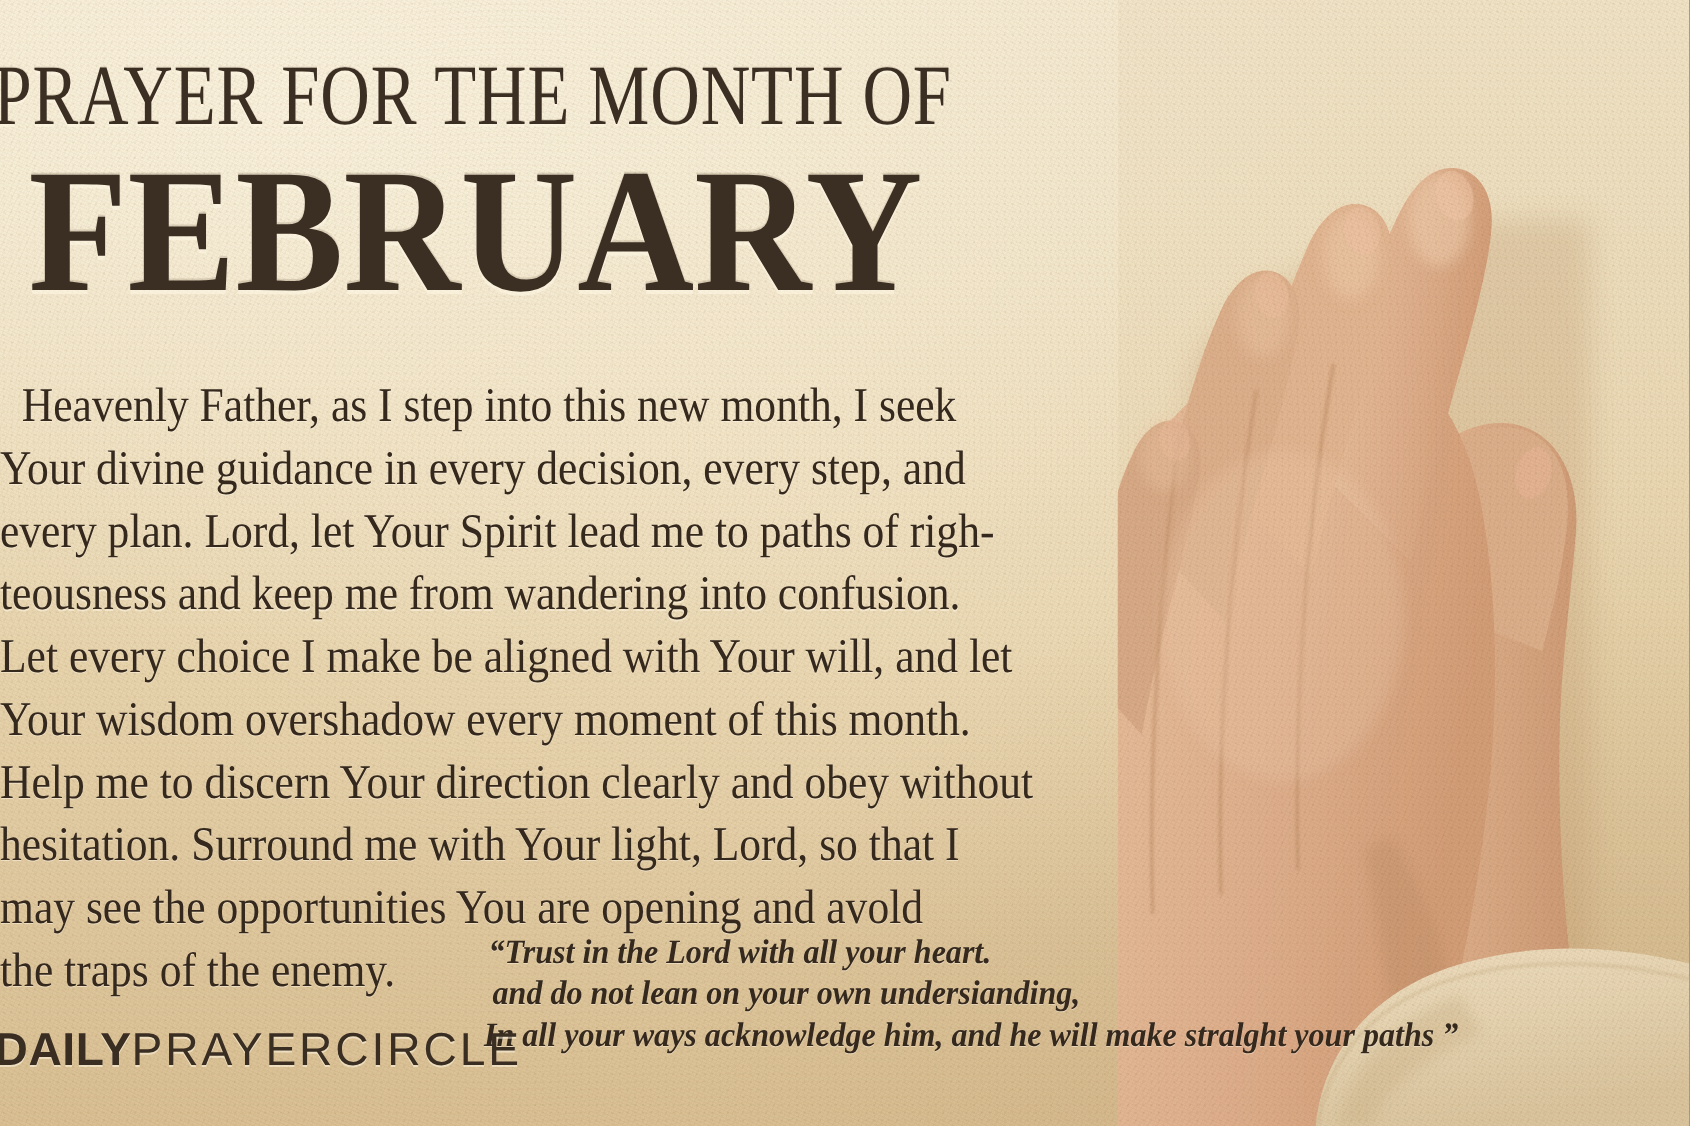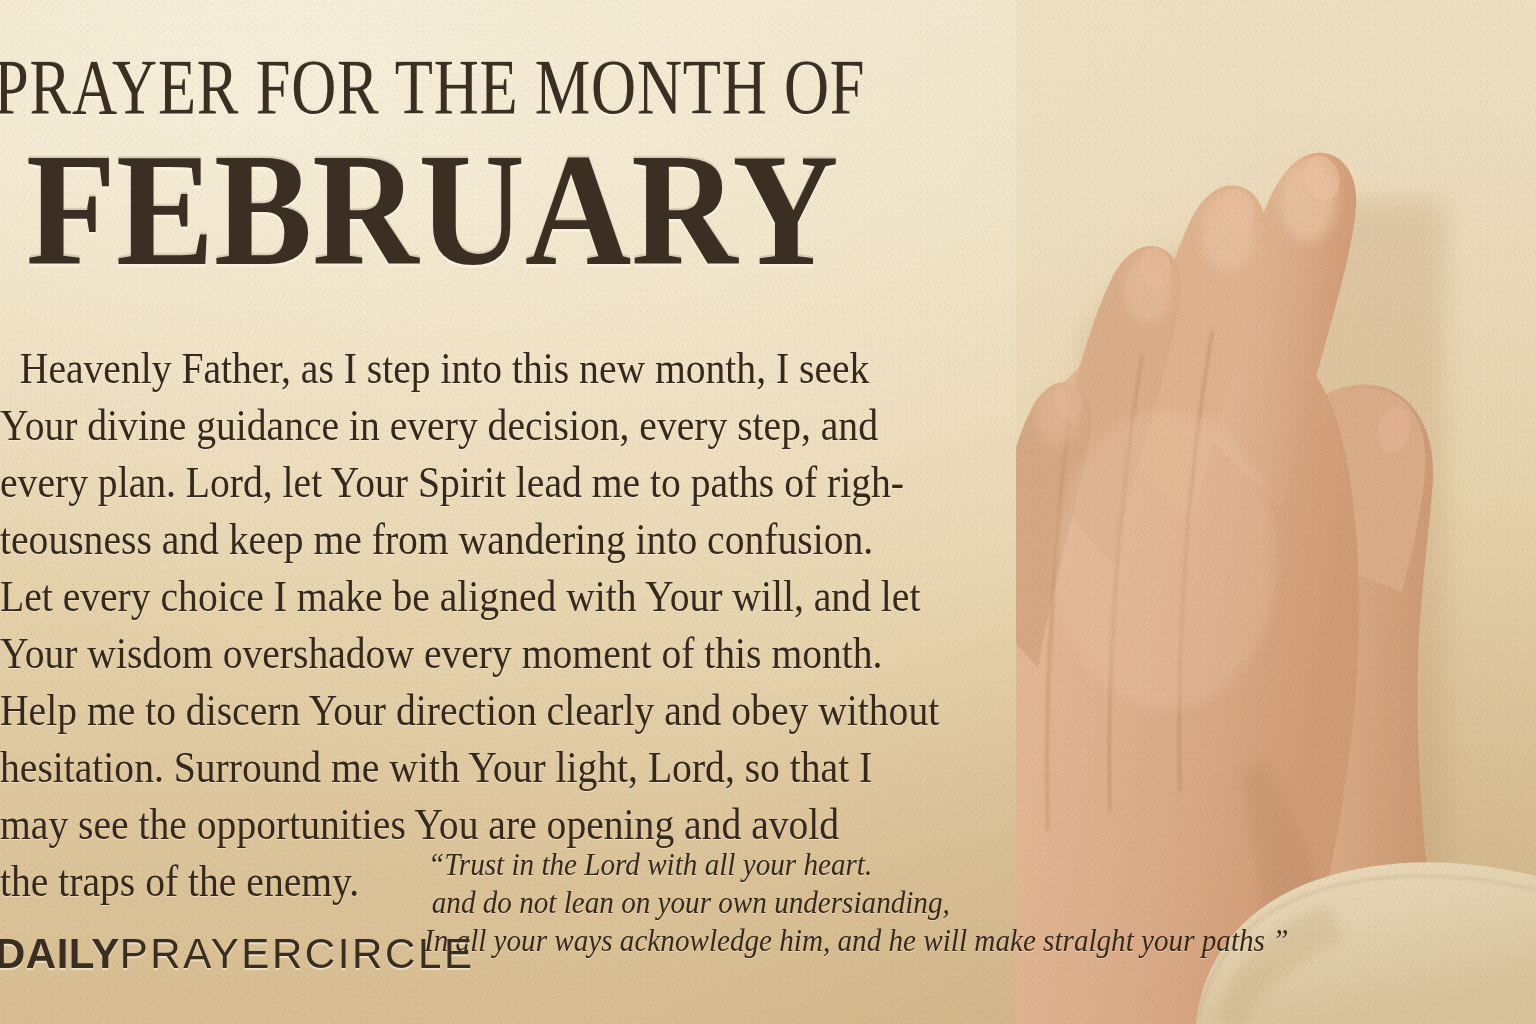--- a/index.html
+++ b/index.html
@@ -124,23 +124,24 @@
     color: #35291e;
     white-space: nowrap;
     transform: scaleX(0.90);
     transform-origin: left center;
     text-shadow: 0 1px 0 rgba(255,248,232,0.5);
   }
   .body-line.indent { padding-left: 22px; }
 
   .quote-block {
     position: absolute;
-    left: 428px;
+    left: 444px;
     top: 846px;
     width: 1000px;
+    font-weight: bold;
   }
   .quote-line {
     font-family: "Liberation Serif", "DejaVu Serif", serif;
     font-style: italic;
     font-size: 31px;
     line-height: 38px;
     color: #35291e;
     white-space: nowrap;
     transform: scaleX(0.94);
     transform-origin: left center;

